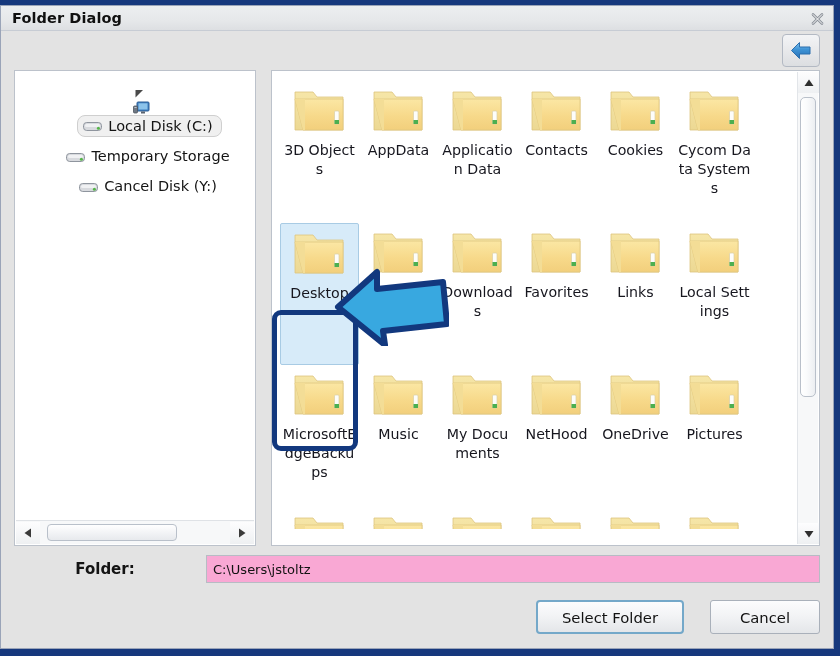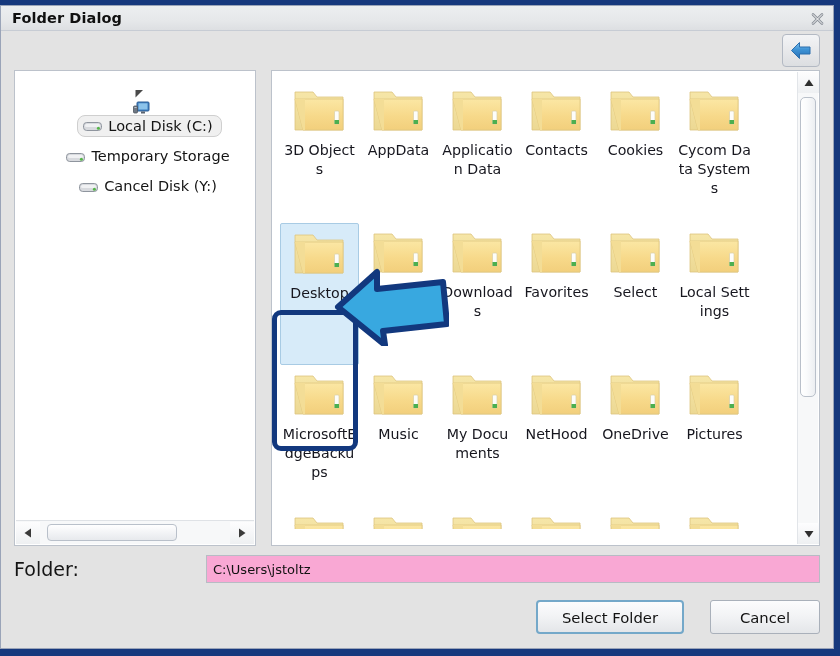--- a/index.html
+++ b/index.html
@@ -222,25 +222,25 @@
   }
 
   
   #folder-row {
     flex: 0 0 46px;
     display: flex;
     align-items: center;
     padding: 0 13px;
   }
   #folder-label {
-    font-size: 19px;
-    font-weight: normal;
+    font-size: 15px;
+    font-weight: bold;
     color: #141414;
     width: 192px;
-    text-align: left;
+    text-align: center;
     padding-right: 10px;
   }
   #folder-input {
     flex: 1 1 auto;
     height: 28px;
     background: #f9a8d4;
     border: 1px solid #b7bcc4;
     display: flex;
     align-items: center;
     padding-left: 6px;
@@ -637,21 +637,21 @@
                     <stop offset="0%" stop-color="#f6e6a8"></stop>
                     <stop offset="100%" stop-color="#ecd893"></stop>
                   </linearGradient>
                 </defs>
                 <path d="M4,5 L22,5 L26,10 L52,10 L52,43 L4,43 Z" fill="url(#fbk)" stroke="#ddc47f" stroke-width="0.8"></path>
                 <path d="M4,12 L52,12 L52,43 L12,43 Z" fill="url(#fbg)" stroke="#dfc67e" stroke-width="0.8"></path>
                 <path d="M4,12 L14,12 L14,43 L12,43 Z" fill="#f3dd96"></path>
                 <rect x="43.5" y="24" width="4.5" height="13" rx="1" fill="#fdfdfa" stroke="#d9cfa8" stroke-width="0.7"></rect>
                 <rect x="43.5" y="33" width="4.5" height="4" fill="#4caf50"></rect>
               </svg>
-              <div class="cell-label">Select</div>
+              <div class="cell-label">Links</div>
             </div>
             <div class="cell">
               <svg class="folder-ico" viewBox="0 0 58 50">
                 <defs>
                   <linearGradient id="fbg" x1="0" y1="0" x2="0" y2="1">
                     <stop offset="0%" stop-color="#fbe7a4"></stop>
                     <stop offset="55%" stop-color="#f7d98a"></stop>
                     <stop offset="100%" stop-color="#f2cf7c"></stop>
                   </linearGradient>
                   <linearGradient id="fbk" x1="0" y1="0" x2="0" y2="1">

